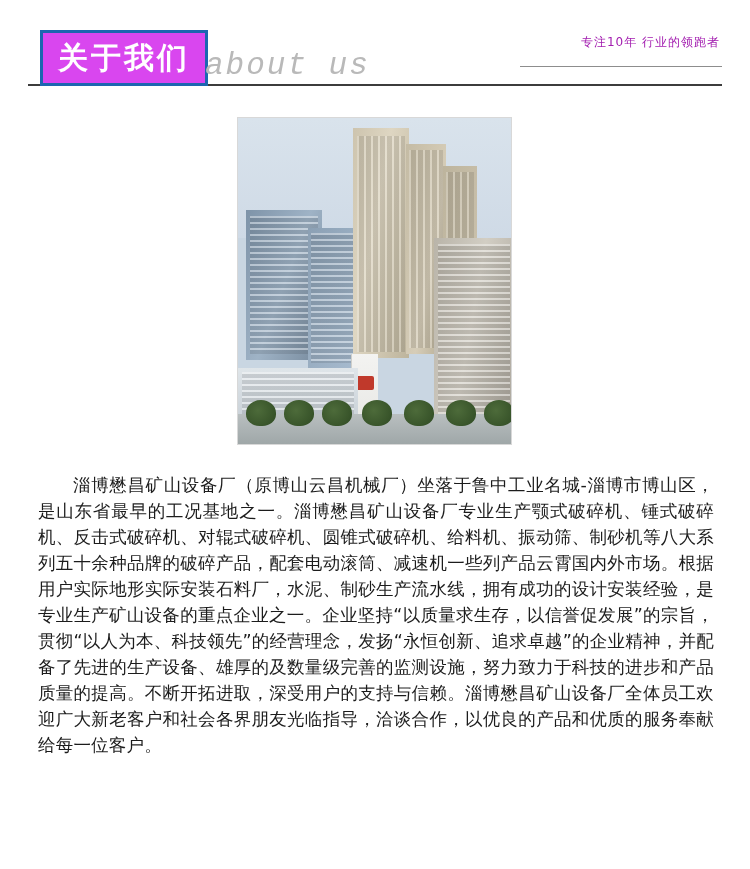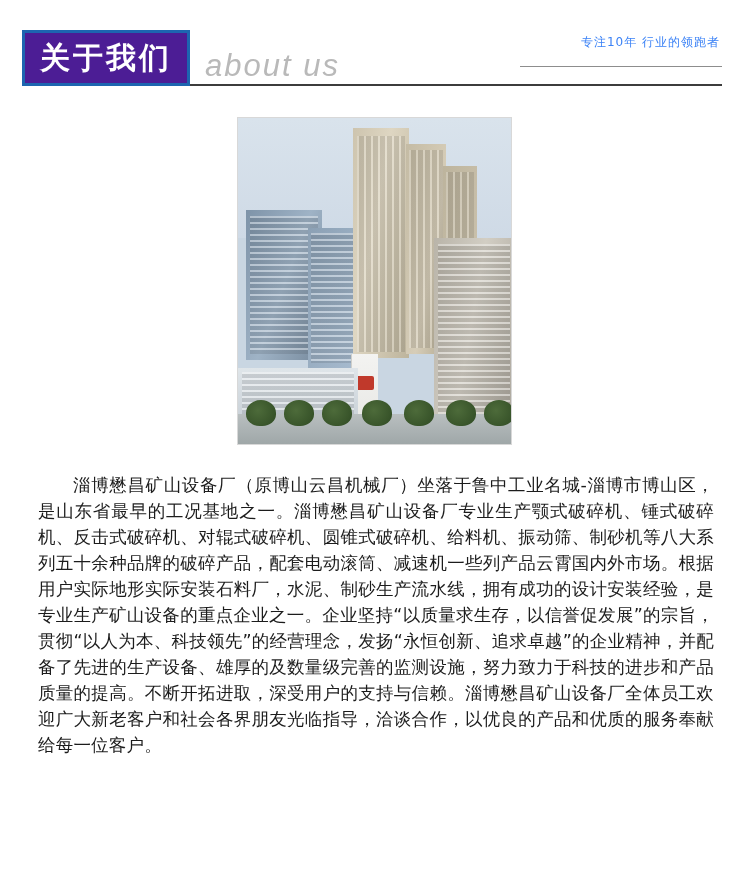--- a/index.html
+++ b/index.html
@@ -33,54 +33,54 @@
   .header-rule-short {
     position: absolute;
     left: 520px;
     top: 66px;
     width: 202px;
     height: 1px;
     background: #8d8d8d;
   }
   .title-box {
     position: absolute;
-    left: 22px;
+    left: 40px;
     top: 30px;
     width: 168px;
     height: 56px;
-    background: #4c1d95;
+    background: #d946ef;
     border: 3px solid #1d65b0;
     box-sizing: border-box;
     display: flex;
     align-items: center;
     justify-content: center;
   }
   .title-box-inner {
     color: #ffffff;
     font-size: 30px;
     letter-spacing: 3px;
     font-weight: bold;
     font-family: "DejaVu Sans", sans-serif;
   }
   .title-en {
     position: absolute;
     left: 205px;
     top: 48px;
-    font-family: Liberation Sans, sans-serif;
+    font-family: Liberation Mono, monospace;
     font-style: italic;
     font-size: 31px;
     color: #b9b9b9;
     letter-spacing: 2px;
   }
   .slogan {
     position: absolute;
     right: 30px;
     top: 34px;
     font-size: 12px;
-    color: #3b82f6;
+    color: #a21caf;
     font-family: "DejaVu Sans", sans-serif;
     letter-spacing: 1px;
   }
 
   
   .photo-wrap {
     position: absolute;
     left: 237px;
     top: 117px;
     width: 275px;

